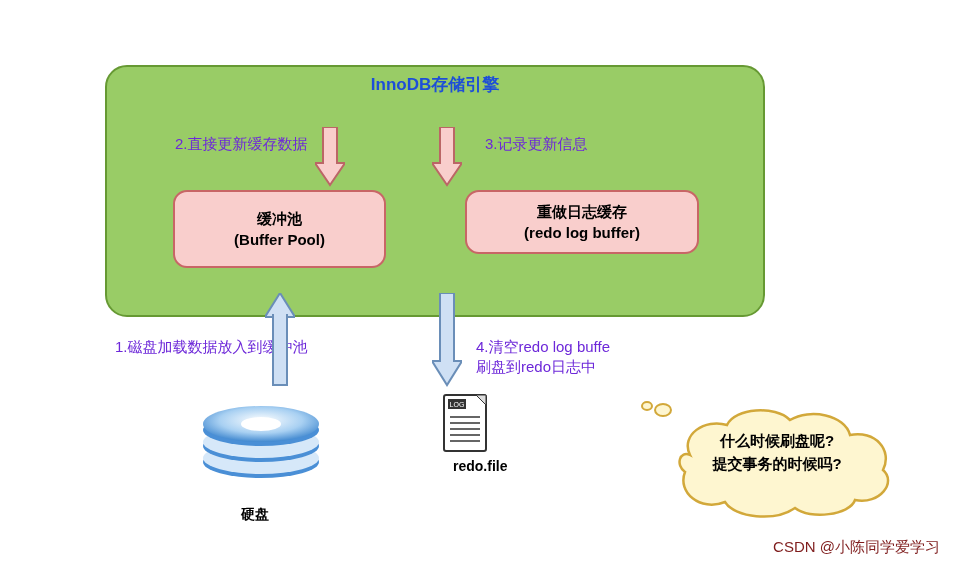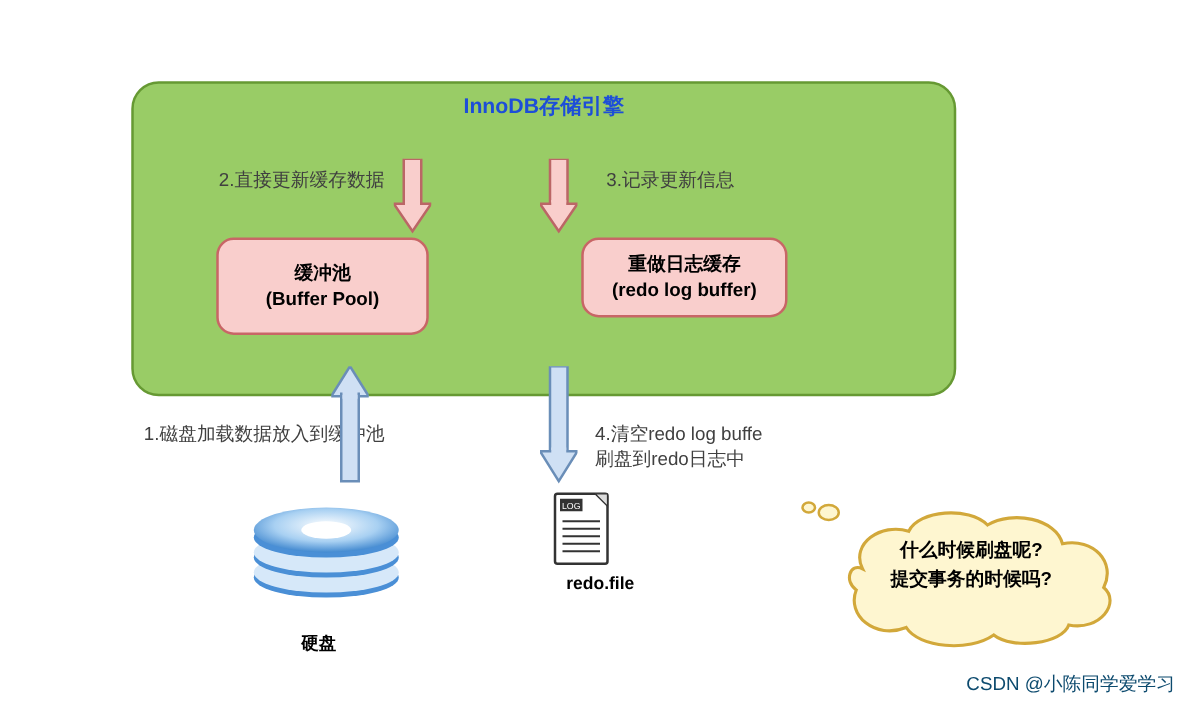--- a/index.html
+++ b/index.html
@@ -25,21 +25,21 @@
       left: 0; right: 0;
       top: 8px;
       text-align: center;
       font-size: 17px;
       font-weight: bold;
       color: #1d4ed8;
     }
     .step-label {
       position: absolute;
       font-size: 15px;
-      color: #404040;
+      color: #6d28d9;
       font-weight: normal;
     }
     .step1 { left: 115px; top: 338px; }
     .step2 { left: 175px; top: 135px; }
     .step3 { left: 485px; top: 135px; }
     .step4 { left: 476px; top: 338px; }
     .step4b { left: 476px; top: 358px; }
     .box {
       position: absolute;
       background: #f9cecc;
@@ -50,27 +50,27 @@
       flex-direction: column;
       justify-content: center;
       align-items: center;
       font-size: 15px;
       font-weight: bold;
       line-height: 1.4;
     }
     .buffer-pool {
       left: 173px;
       top: 190px;
-      width: 170px;
+      width: 213px;
       height: 78px;
     }
     .redo-buffer {
       left: 465px;
       top: 190px;
-      width: 165px;
+      width: 234px;
       height: 64px;
     }
     .arrow-down {
       position: absolute;
       width: 30px;
     }
     .arrow-down svg { display: block; }
     .arrow-a2 { left: 315px; top: 127px; }
     .arrow-a3 { left: 432px; top: 127px; }
     .arrow-a4 { left: 432px; top: 293px; }
@@ -117,21 +117,21 @@
       font-weight: bold;
       text-align: center;
       line-height: 1.5;
       width: 150px;
     }
     .watermark {
       position: absolute;
       right: 15px;
       bottom: 10px;
       font-size: 15px;
-      color: #0c4a6e;
+      color: #7f1d1d;
     }
   </style>
 </head>
 <body>
 
 <div class="container"></div>
 
 <div class="title" style="left:105px; width:660px; top:73px;">InnoDB存储引擎</div>
 
 <div class="step-label step2">2.直接更新缓存数据</div>

